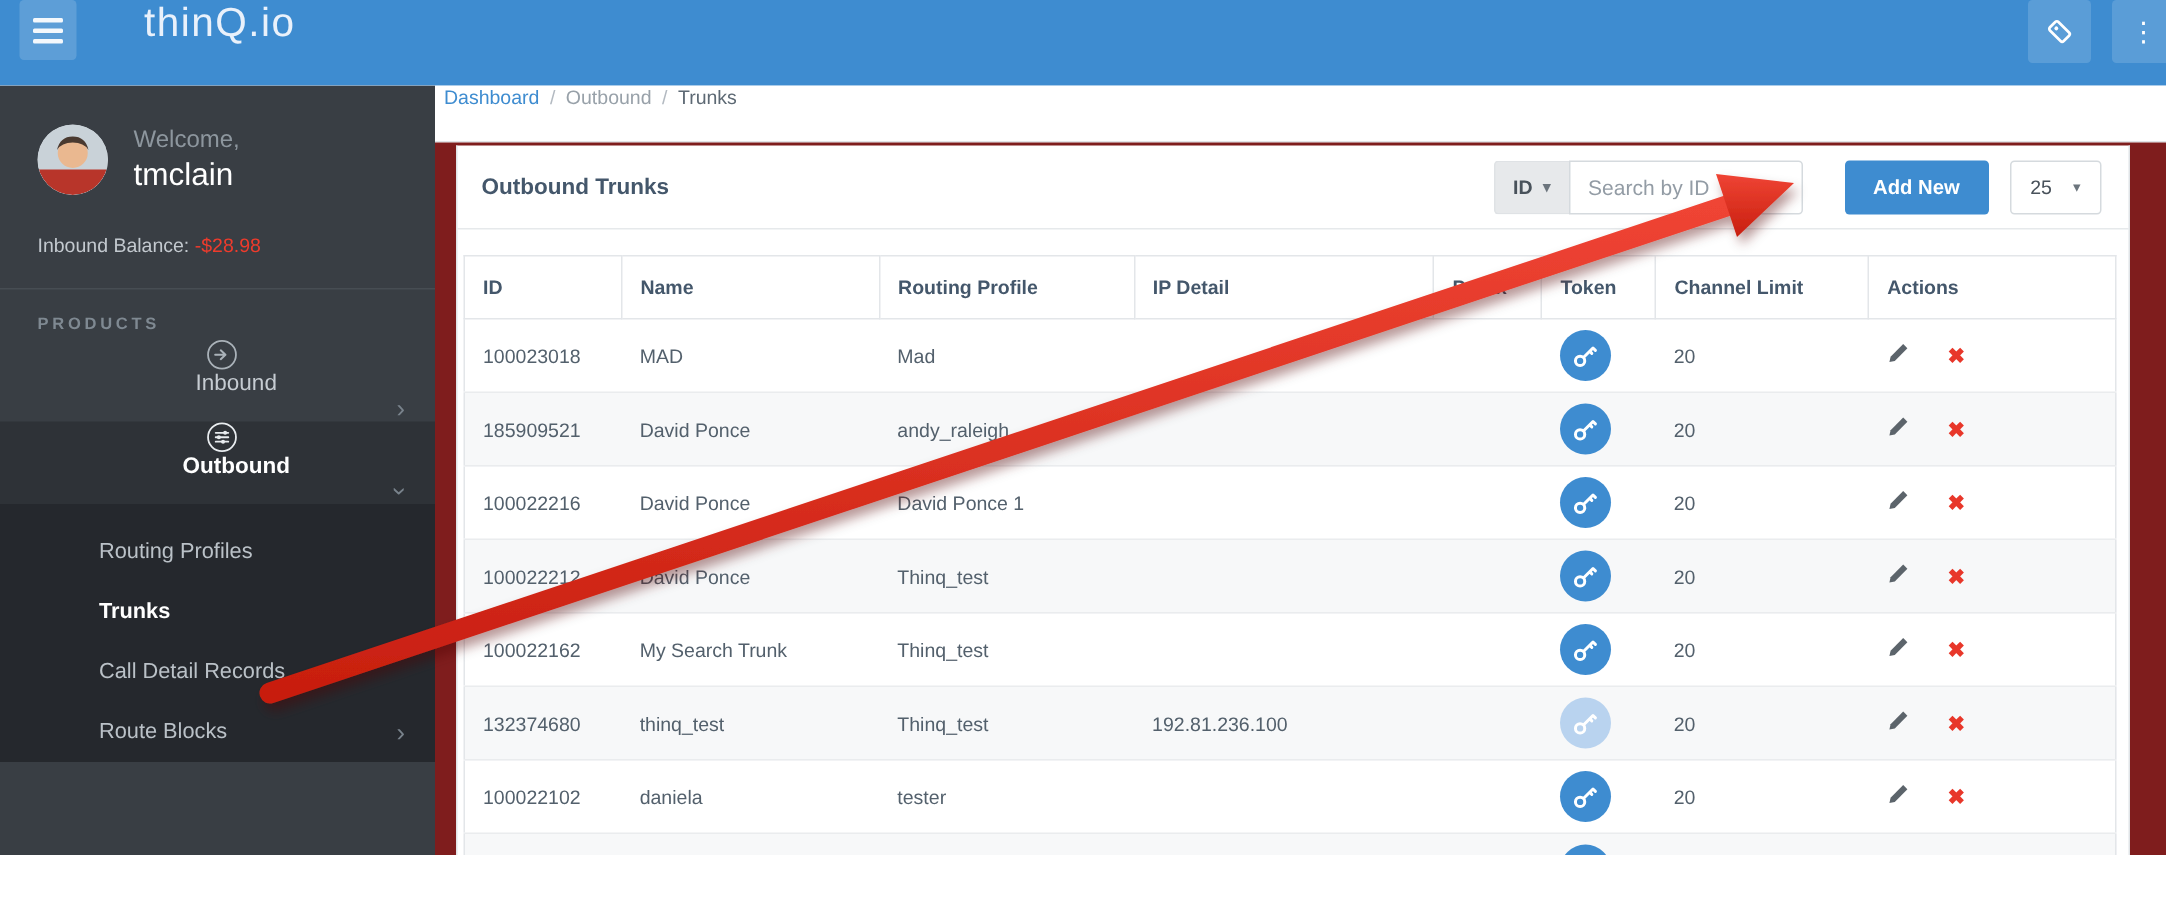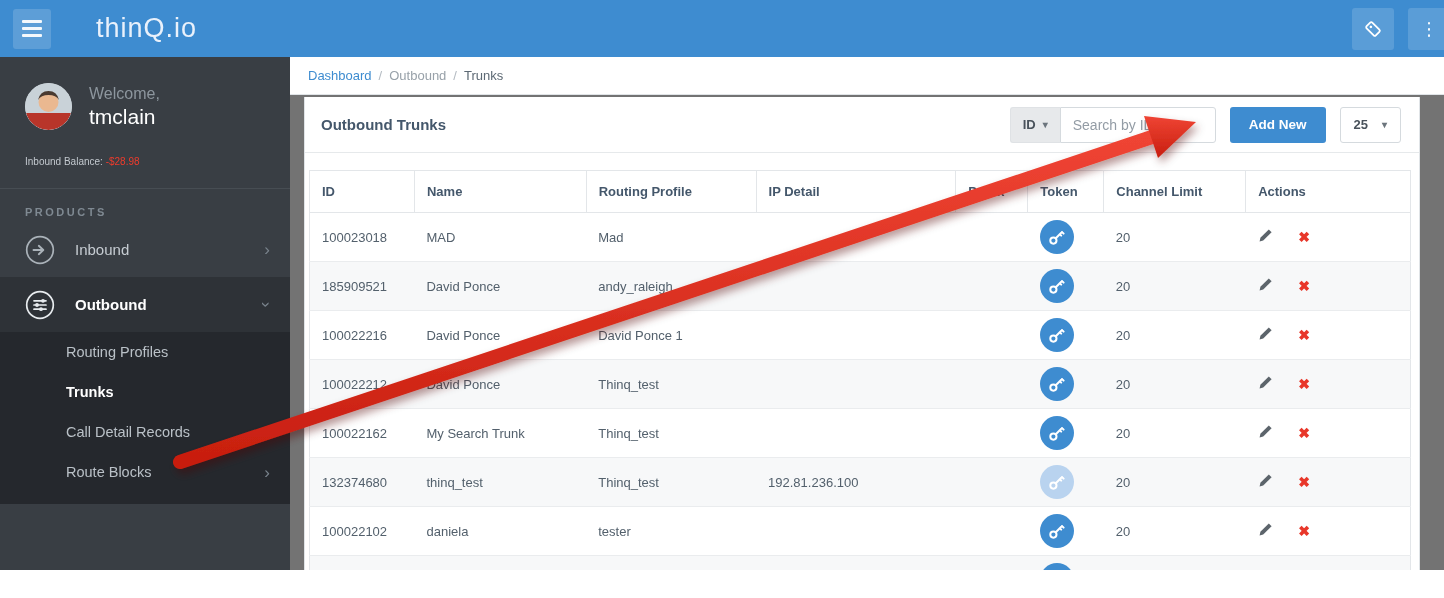--- a/index.html
+++ b/index.html
@@ -7,21 +7,21 @@
   body {
     font-family: "Liberation Sans", sans-serif;
     background:#ffffff;
     position:relative;
     overflow:hidden;
     font-size:13px;
   }
   
   .topbar {
     height:57px; background:#3e8cd0;
-    display:flex; align-items:center;
+    display:flex; 
   }
   .hamburger-btn {
     width:38px; height:40px; margin-left:13px; border-radius:3px;
     background:rgba(255,255,255,.16);
     display:flex; flex-direction:column; justify-content:center; align-items:center; gap:4px;
     cursor:pointer;
   }
   .hamburger-btn span { display:block; width:20px; height:3px; background:#f4f8fc; border-radius:1px; }
   .logo {
     color:#e9f1fb; font-size:27px; font-weight:400; letter-spacing:1px;
@@ -39,53 +39,53 @@
   .sidebar { width:290px; flex:0 0 290px; background:#393e44; overflow:hidden; }
   .profile { display:flex; align-items:center; padding:26px 20px 8px 25px; }
   .avatar {
     width:47px; height:47px; border-radius:50%; overflow:hidden; flex:0 0 47px;
     background:#cdd4d9;
   }
   .profile-text { margin-left:17px; }
   .welcome { color:#8d969e; font-size:16px; }
   .username { color:#ffffff; font-size:21px; font-weight:400; margin-top:2px; }
   .balances { padding:18px 20px 0 25px; }
-  .balance-line { color:#c3c9cf; font-size:10px; margin-bottom:21px; }
+  .balance-line { color:#c3c9cf; font-size:13px; margin-bottom:21px; }
   .balance-neg { color:#ee3b2c; }
   .sidebar-divider { border-top:1px solid #474d53; margin-top:2px; }
   .products-label {
     color:#7f8992; font-size:11px; letter-spacing:2.5px; font-weight:bold;
     padding:17px 20px 4px 25px;
   }
   .nav-item {
     height:55px; display:flex; align-items:center; padding:0 20px 0 25px; cursor:pointer;
-    color:#c6ccd2; font-size:15px;
+    color:#c6ccd2; font-size:15px;flex-direction:column;
   }
   .nav-item .nav-label { margin-left:20px; }
   .nav-item.active { background:#2e3237; color:#ffffff; }
   .nav-item.active .nav-label { font-weight:bold; }
   .nav-chevron { margin-left:auto; color:#79838c; font-size:17px; line-height:1; }
   .nav-chevron.down { transform:rotate(90deg); }
   .submenu { background:#25282d; padding-top:12px; }
   .submenu-item {
-    height:40px; display:flex; align-items:flex-start; padding:0 20px 0 66px;
+    height:40px; display:flex; align-items:center; padding:0 20px 0 66px;
     color:#bac1c7; font-size:14.5px; cursor:pointer;
   }
   .submenu-item.active { color:#ffffff; font-weight:bold; }
   
   .main { flex:1; display:flex; flex-direction:column; overflow:hidden; }
   .breadcrumb {
     height:38px; background:#fff; border-bottom:1px solid #e0e4e7;
-    display:flex; align-items:center; padding-left:18px; font-size:13px;
+    display:flex; align-items:flex-start; padding-left:6px; font-size:13px;
   }
   .crumb-link { color:#3e8cd0; cursor:pointer; }
   .crumb-sep { color:#b3bac1; margin:0 7px; }
   .crumb-mid { color:#98a1a9; cursor:pointer; }
   .crumb-current { color:#5d6974; }
-  .content { flex:1; background:#737373; padding:2px 24px 0 14px; overflow:hidden; }
+  .content { flex:1; background:#7f1d1d; padding:2px 24px 0 14px; overflow:hidden; }
   .card { background:#fff; border:1px solid #e0e4e7; border-top:none; min-height:560px; }
   .card-header {
     display:flex; align-items:center; padding:10px 18px 10px 8px;
     border-bottom:1px solid #e6e9eb; height:56px;
   }
   .page-title { font-size:15px; font-weight:bold; color:#44576b; margin-left:8px; }
   .controls { margin-left:auto; display:flex; align-items:center; }
   .input-group { display:flex; }
   .id-filter-btn {
     background:#e7e9eb; border:1px solid #dfe2e5; border-right:none;
@@ -94,30 +94,30 @@
     font-size:13px; font-weight:bold; color:#49525b; cursor:pointer;
   }
   .caret { font-size:10px; color:#6c757d; }
   .search-input {
     width:156px; height:36px; border:1px solid #d5dade; border-radius:0 3px 3px 0;
     padding:0 12px; font-size:14px; color:#49525b; outline:none;
     font-family:"Liberation Sans", sans-serif;
   }
   .search-input::placeholder { color:#939ca5; }
   .add-btn {
-    height:36px; padding:0 19px; margin-left:14px;
+    height:36px; padding:0 19px; margin-left:28px;
     background:#3e8cd0; color:#fff; font-size:13.5px; font-weight:bold;
     border:none; border-radius:3px; cursor:pointer;
     font-family:"Liberation Sans", sans-serif;
   }
   .page-size-select {
     height:36px; margin-left:14px; padding:0 13px;
     border:1px solid #d5dade; border-radius:3px; background:#fff;
     display:flex; align-items:center; gap:14px;
-    font-size:13px; font-weight:bold; color:#49525b; cursor:pointer;
+    font-size:13px; font-weight:normal; color:#49525b; cursor:pointer;
   }
   
   .trunks-table {
     border-collapse:collapse; width:calc(100% - 12px); margin:17px 8px 0 4px;
     font-size:13px; border:1px solid #e3e6e9;
   }
   .trunks-table th {
     border:1px solid #e3e6e9; padding:13px 12px; text-align:left;
     color:#44576b; font-size:13px;
   }

